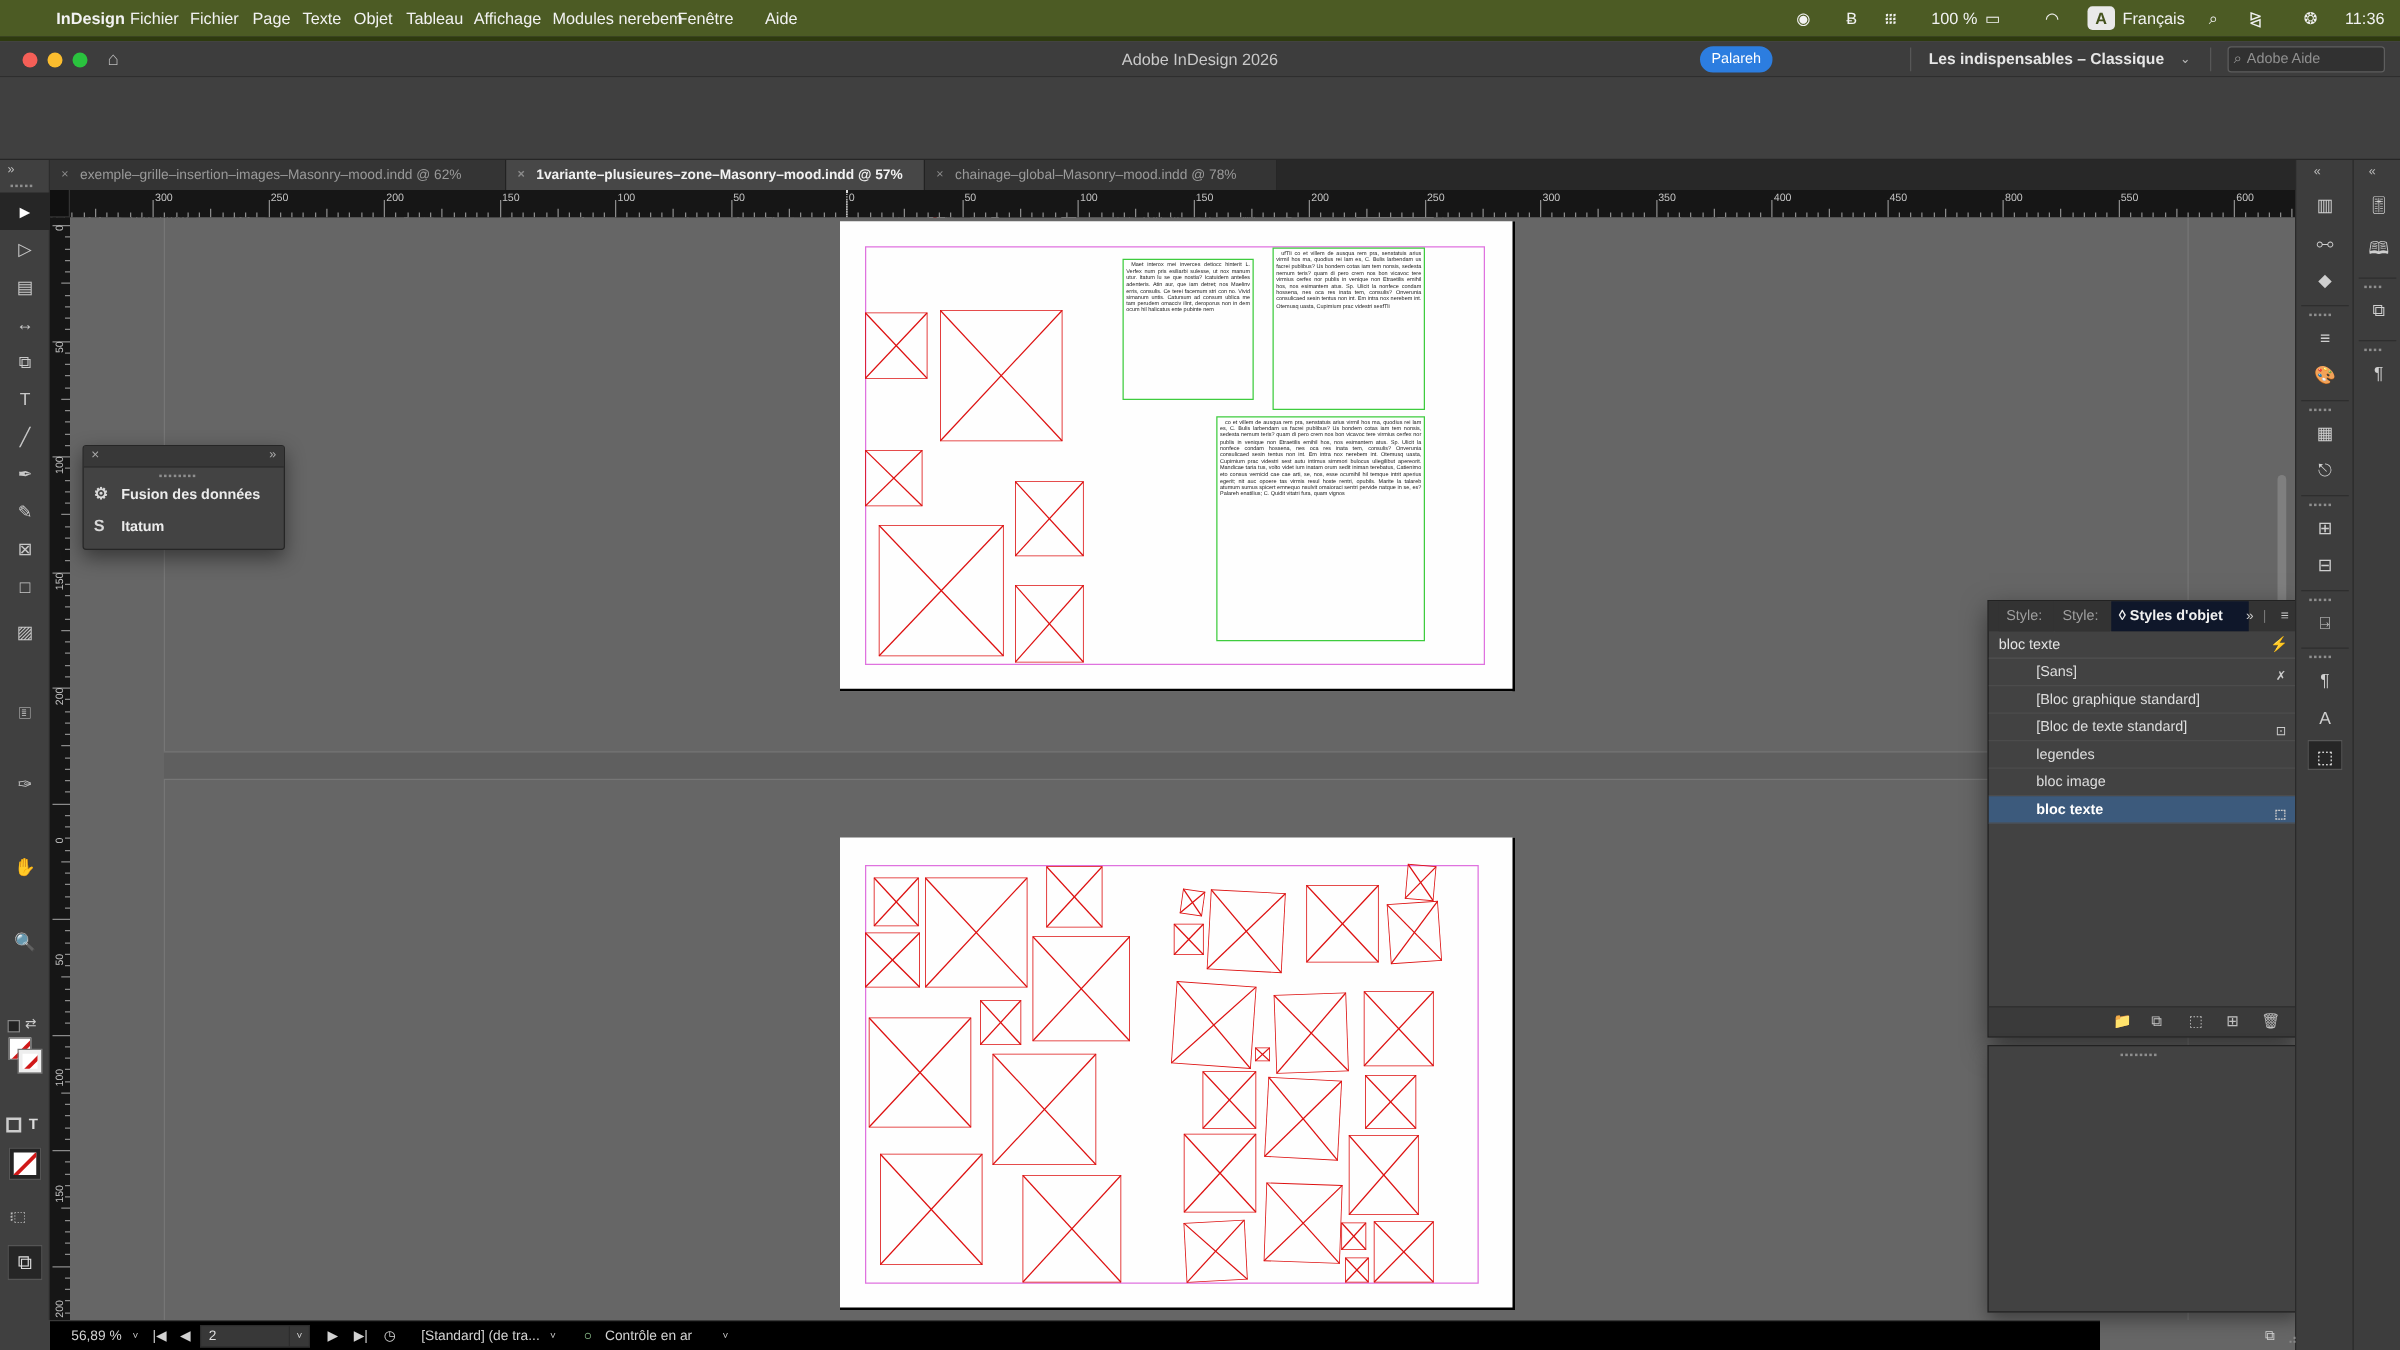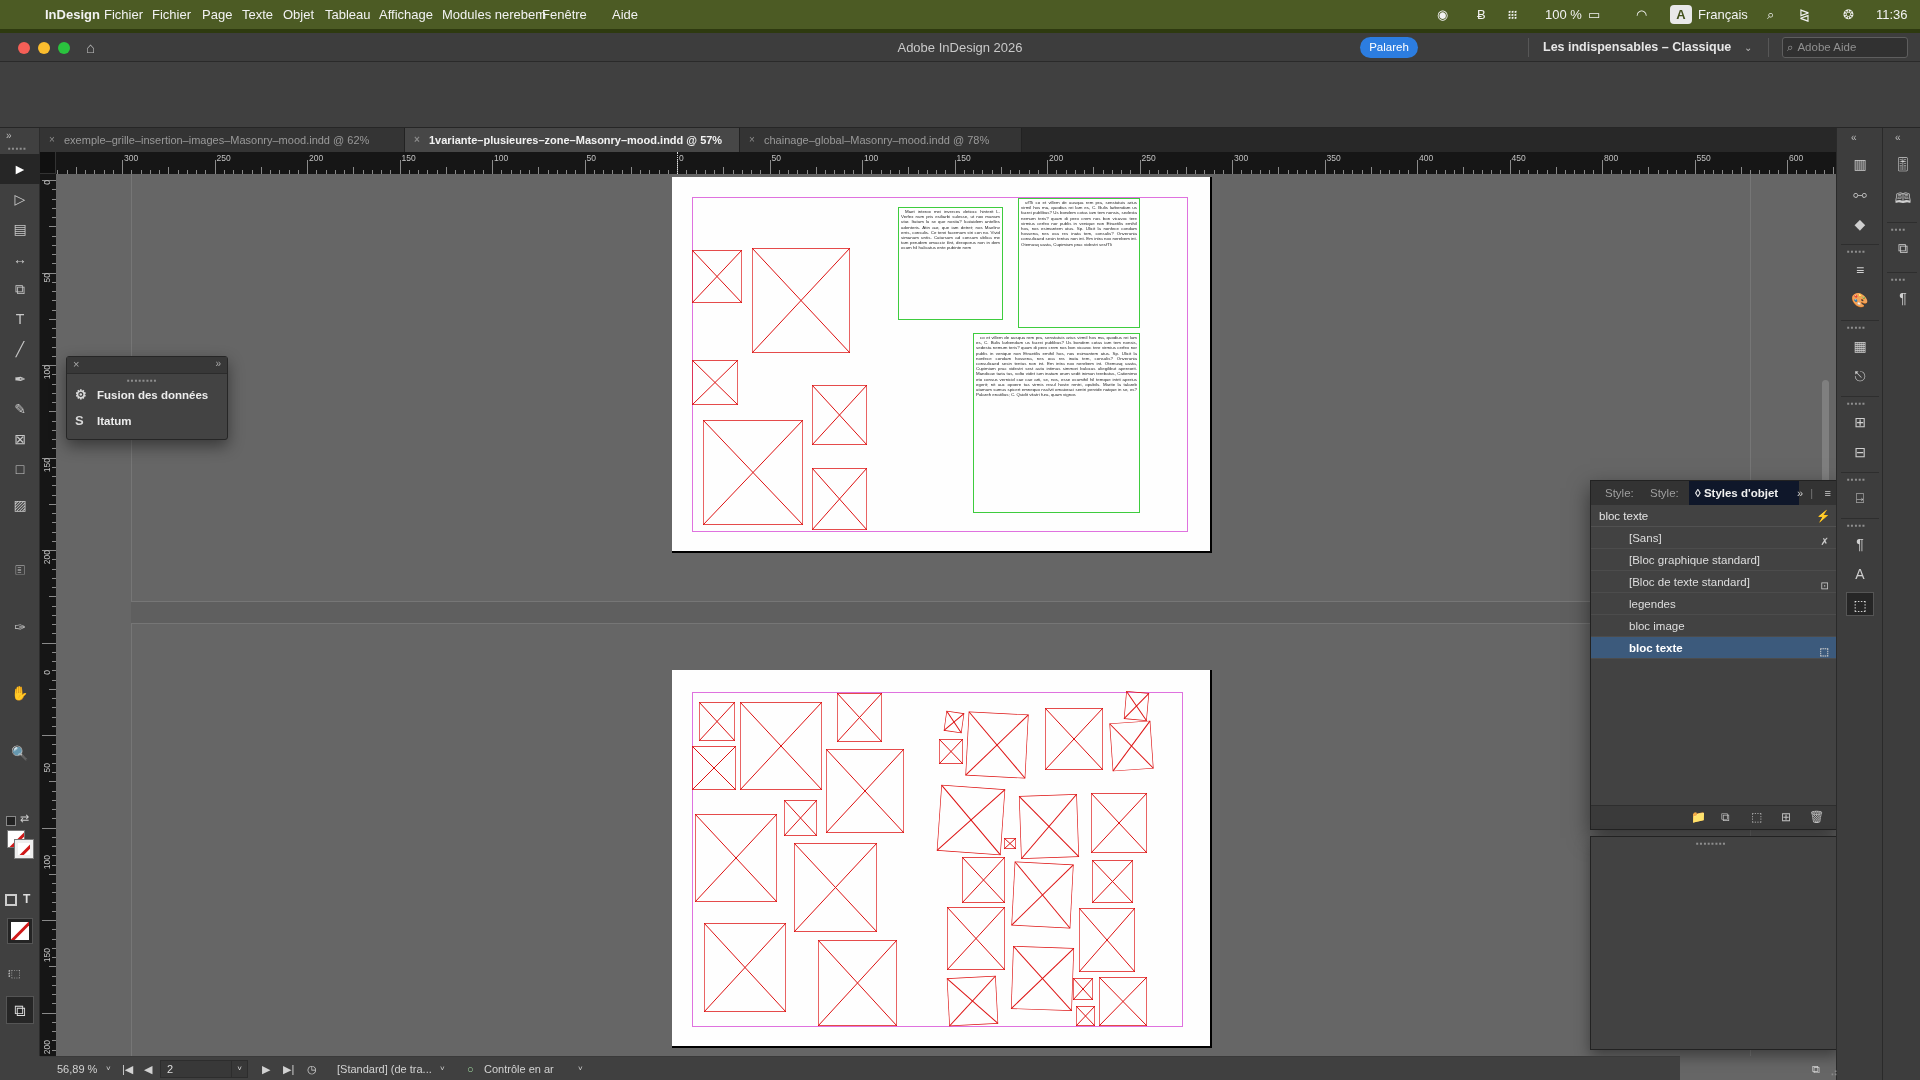--- a/index.html
+++ b/index.html
@@ -74,21 +74,21 @@
 #lpanel{left:1590px;top:836px;width:250px;height:214px;background:#424242;border:1px solid #222;box-shadow:0 6px 14px rgba(0,0,0,.4);}
 .gripdots{position:absolute;color:#8f8f8f;font-size:8px;letter-spacing:1px;}
 
 #dock{left:1836px;top:128px;width:84px;height:952px;background:#3d3d3d;border-left:1px solid #2a2a2a;}
 #dock .ddiv{position:absolute;left:45px;top:0;width:1px;height:952px;background:#2a2a2a;}
 .dicon{position:absolute;width:28px;height:24px;color:#cfcfcf;font-size:14px;text-align:center;line-height:24px;}
 .dicon.active{background:#262626;border:1px solid #555;color:#fff;}
 .dsep{position:absolute;height:1px;background:#2e2e2e;}
 .dcollapse{position:absolute;top:-20px;color:#bbb;font-size:10px;}
 
-#statusbar{left:40px;top:1056px;width:1640px;height:24px;background:#404040;border-top:1px solid #3a3a3a;color:#d2d2d2;font-size:11px;}
+#statusbar{left:40px;top:1056px;width:1640px;height:24px;background:#000000;border-top:1px solid #3a3a3a;color:#d2d2d2;font-size:11px;}
 #statusbar .si{position:absolute;top:0;line-height:24px;white-space:nowrap;}
 #statusbar .sbox{position:absolute;top:3px;height:18px;background:#383838;border:1px solid #2d2d2d;color:#ddd;line-height:16px;padding-left:6px;font-size:11px;}
 #tools-bottom{left:0;top:1056px;width:40px;height:24px;background:#404040;}
 </style>
 </head>
 <body>
 
 <div id="screen" class="abs">
   <div id="menubar" class="abs">
     <div class="mi" style="left:18px;font-size:14px;"></div>

